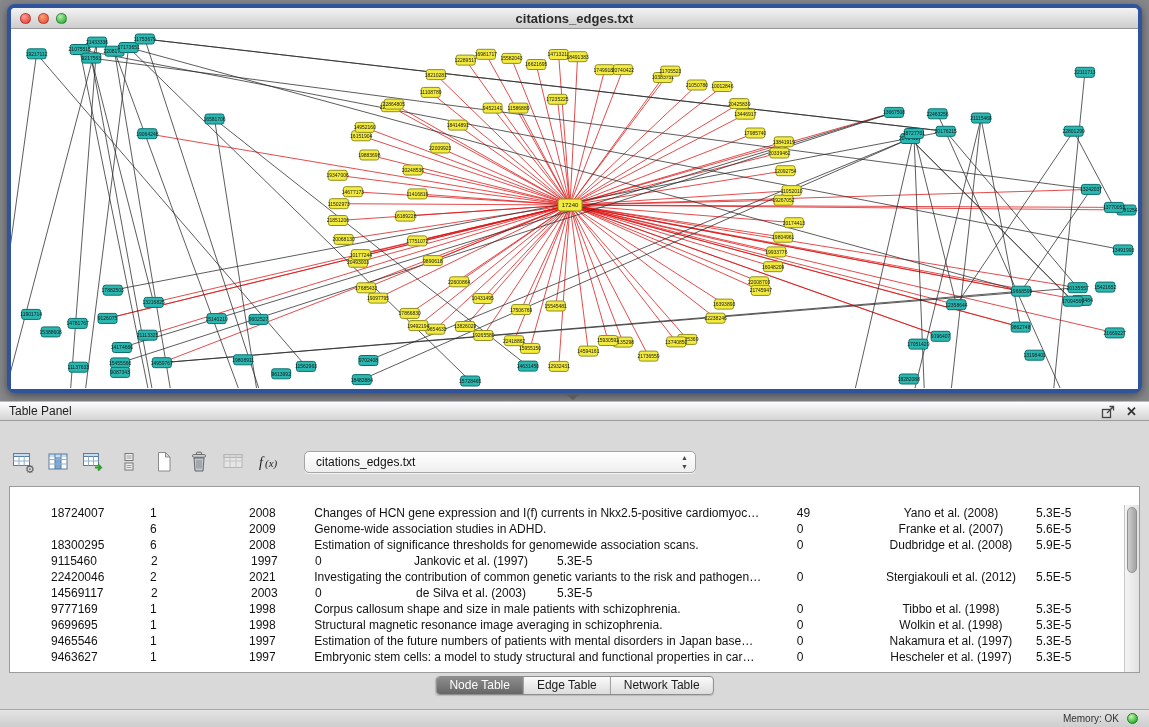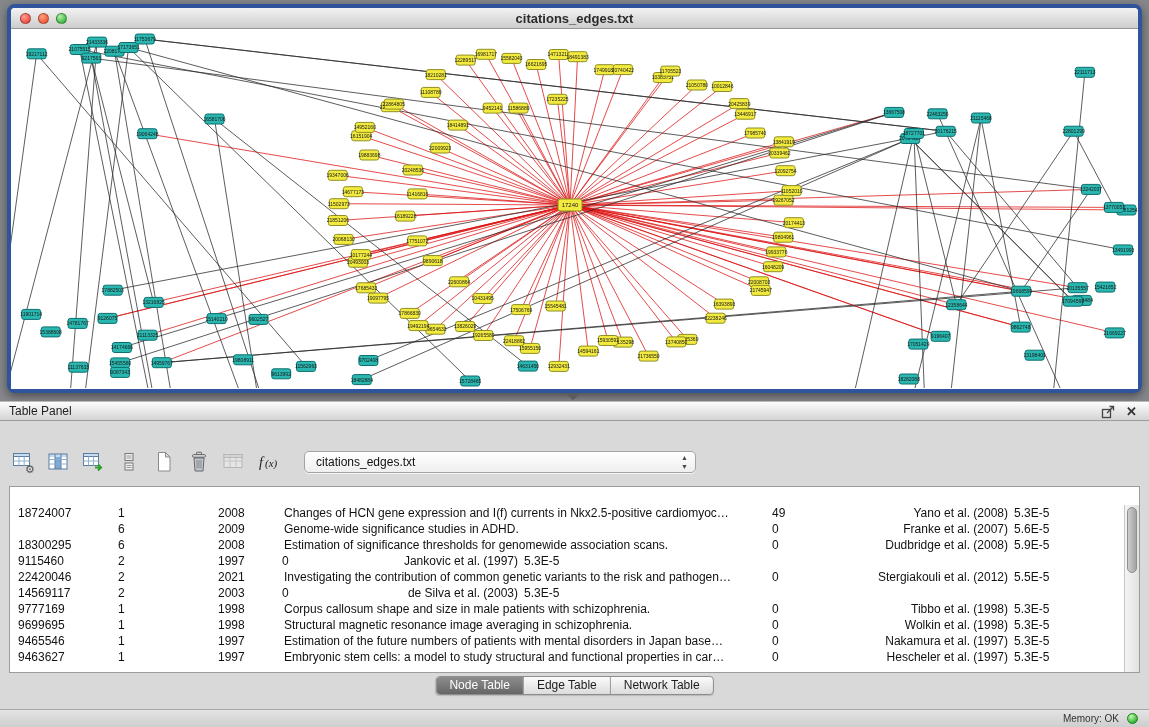--- a/index.html
+++ b/index.html
@@ -66,29 +66,29 @@
     position:absolute; left:9px; top:64px; width:1131px; height:187px;
     background:#fff; border:1px solid #9c9c9c;
   }
   .header-row {
     display:flex; height:18px;
     background:linear-gradient(#eaf4fb,#cfe4f2);
     border-bottom:1px solid #9cb8ca; font-size:12px; color:#1c1c1c;
   }
   .th { display:flex; align-items:center; justify-content:center; border-right:1px solid #aec8d9; overflow:hidden; white-space:nowrap; cursor:pointer; }
   .sort-glyph { font-size:9px; margin-right:4px; color:#333; }
-  .rows { position:absolute; left:0; top:18px; right:15px; bottom:0; overflow:hidden; }
+  .rows { position:absolute; left:0; top:18px; right:15px; bottom:0; overflow:hidden;padding-left:33px; }
   .tr { display:flex; height:16px; line-height:16px; font-size:12px; color:#111; background:#fff; cursor:default; }
   .td { overflow:hidden; white-space:nowrap; }
   .td.c-name { padding-left:8px; }
   .td.c-in_degree { padding-left:8px; }
   .td.c-year { padding-left:15px; }
   .td.c-title { padding-left:6px; }
   .td.c-out_degree { padding-left:4px; }
-  .td.c-short { text-align:right; }
+  .td.c-short { text-align:center; }
   .td.c-pagerank { padding-left:6px; }
   .vscroll {
     position:absolute; right:0; top:18px; bottom:0; width:15px;
     background:linear-gradient(to right,#f4f4f4,#e2e2e2);
     border-left:1px solid #c6c6c6;
   }
   .vthumb {
     position:absolute; left:2px; top:2px; width:10px; height:66px; border-radius:6px;
     background:linear-gradient(to right,#cdcdcd,#a3a3a3); border:1px solid #8f8f8f; cursor:pointer;
   }
@@ -887,21 +887,21 @@
           <div class="td c-year" style="width: 75px;">2008</div>
           <div class="td c-title" style="width: 490px;">Changes of HCN gene expression and I(f) currents in Nkx2.5-positive cardiomyoc…</div>
           <div class="td c-out_degree" style="width: 80px;">49</div>
           <div class="td c-short" style="width: 160px;">Yano et al. (2008)</div>
           <div class="td c-pagerank" style="width: 95px;">5.3E-5</div>
         </div>
         <div class="tr">
           <div class="td c-name" style="width: 100px; margin-top: 16px;">19384554</div>
           <div class="td c-in_degree" style="width: 93px;">6</div>
           <div class="td c-year" style="width: 75px;">2009</div>
-          <div class="td c-title" style="width: 490px;">Genome-wide significance studies in ADHD.</div>
+          <div class="td c-title" style="width: 490px;">Genome-wide association studies in ADHD.</div>
           <div class="td c-out_degree" style="width: 80px;">0</div>
           <div class="td c-short" style="width: 160px;">Franke et al. (2007)</div>
           <div class="td c-pagerank" style="width: 95px;">5.6E-5</div>
         </div>
         <div class="tr">
           <div class="td c-name" style="width: 100px;">18300295</div>
           <div class="td c-in_degree" style="width: 93px;">6</div>
           <div class="td c-year" style="width: 75px;">2008</div>
           <div class="td c-title" style="width: 490px;">Estimation of significance thresholds for genomewide association scans.</div>
           <div class="td c-out_degree" style="width: 80px;">0</div>

